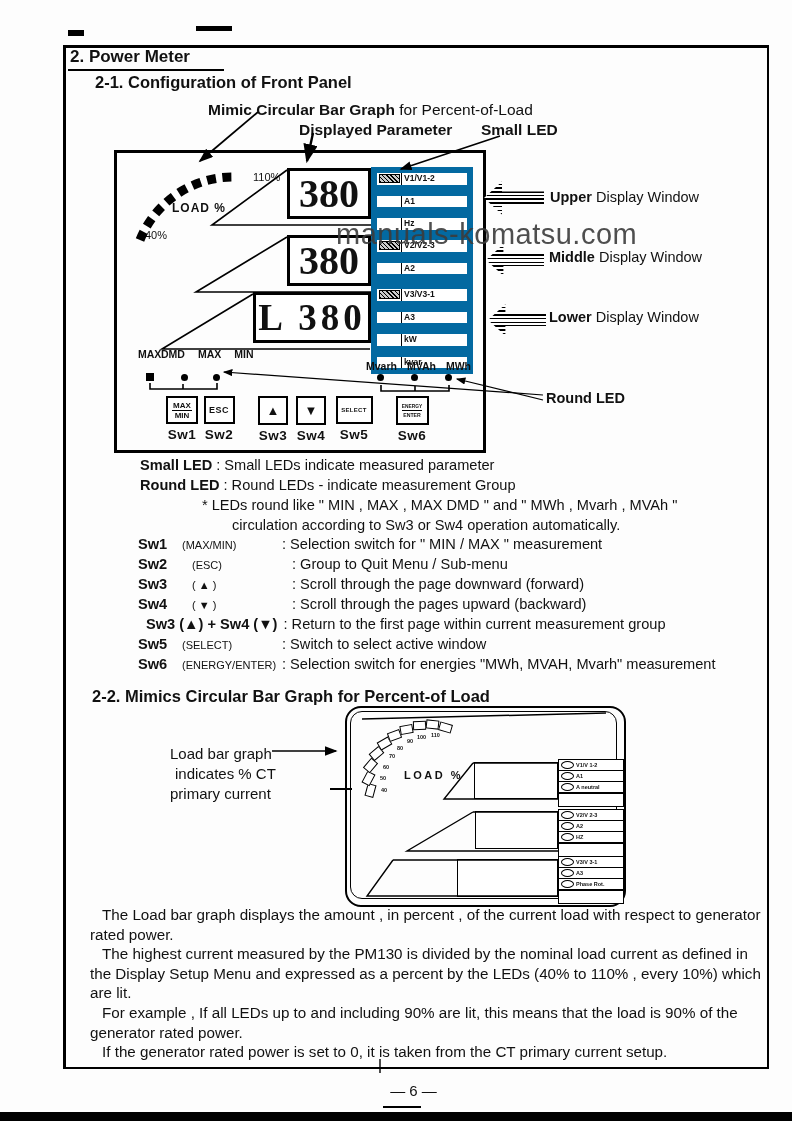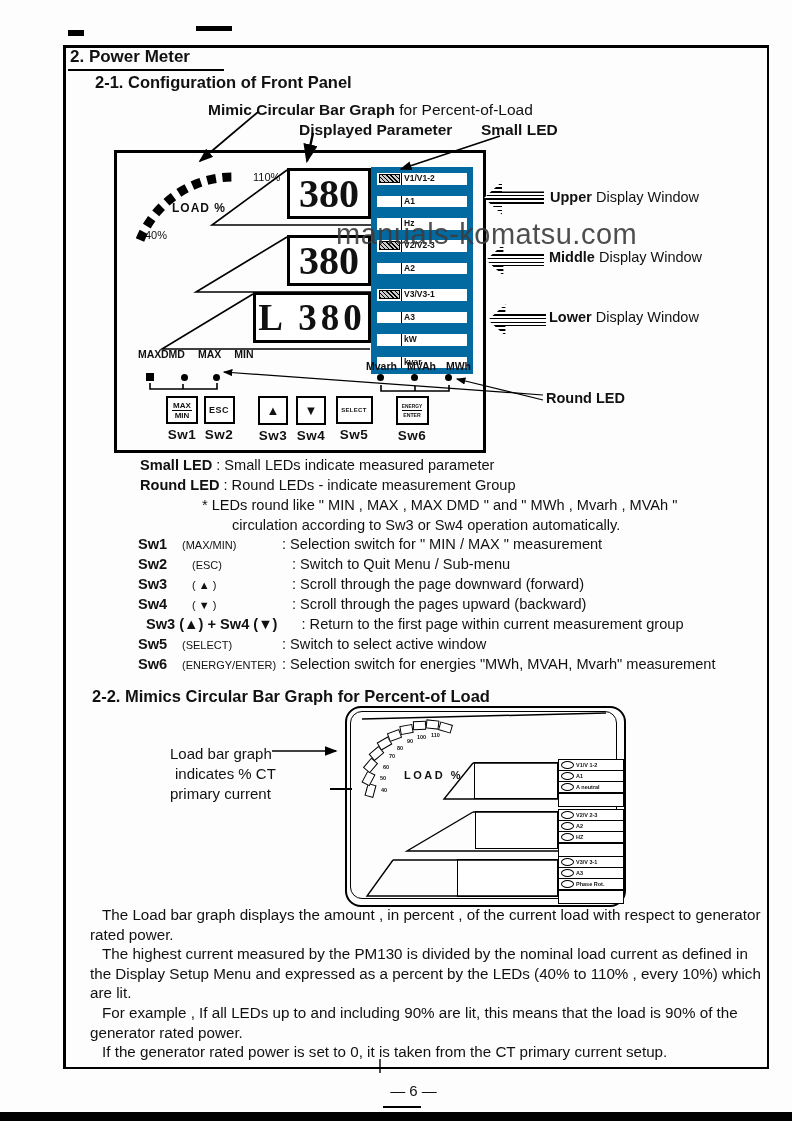--- a/index.html
+++ b/index.html
@@ -43,21 +43,21 @@
   .btn-sel{font-size:6px;font-weight:bold;letter-spacing:0.3px;}
   .btn6a{font-size:4.8px;font-weight:bold;border-bottom:1px solid #000;line-height:7px;}
   .btn6b{font-size:5.2px;font-weight:bold;line-height:8px;}
   .sw-lbl{font-weight:bold;font-size:13.5px;text-align:center;margin-top:3px;letter-spacing:0.5px;}
   
   .legend{left:140px;top:455px;font-size:14.6px;line-height:20px;width:630px;}
   .swlist{left:138px;top:534px;font-size:14.6px;line-height:20px;width:640px;}
   .sw-row{display:flex;align-items:baseline;height:20px;white-space:nowrap;}
   .sw-name{font-weight:bold;min-width:44px;}
   .sw-key{min-width:100px;font-size:11px;}
-  .sw-row.wide .sw-name{min-width:0;margin-right:24px;}
+  .sw-row.wide .sw-name{min-width:0;margin-right:6px;}
   .sw-row.wide{padding-left:8px;}
   .sw-desc{white-space:nowrap;}
   
   .panel2o{left:345px;top:706px;width:277px;height:197px;border:2px solid #000;border-radius:16px;background:#fdfdfd;}
   .panel2i{left:350px;top:711px;width:265px;height:186px;border:1.5px solid #000;border-radius:12px;}
   .tick{width:13px;height:9px;border:1.5px solid #000;background:#fff;box-sizing:border-box;}
   .scale-num{font-size:5.5px;font-weight:bold;line-height:6px;}
   .disp2{border:1.5px solid #000;background:#fff;}
   .lrow{left:558px;width:64px;height:10px;border:1px solid #000;background:#fff;display:flex;align-items:center;box-sizing:content-box;}
   .ldot{width:11px;height:6px;border:1px solid #000;border-radius:50%;margin:0 2px 0 2px;flex:none;}
@@ -245,21 +245,21 @@
 
   <div class="abs swlist">
     <div class="sw-row">
         <span class="sw-name">Sw1</span>
         <span class="sw-key">(MAX/MIN)</span>
         <span class="sw-desc">: Selection switch for " MIN / MAX " measurement</span>
       </div>
     <div class="sw-row">
         <span class="sw-name">Sw2</span>
         <span class="sw-key" style="padding-left:10px;">(ESC)</span>
-        <span class="sw-desc">: Switch to Quit Menu / Sub-menu</span>
+        <span class="sw-desc">: Group to Quit Menu / Sub-menu</span>
       </div>
     <div class="sw-row">
         <span class="sw-name">Sw3</span>
         <span class="sw-key" style="padding-left:10px;">( ▲ )</span>
         <span class="sw-desc">:  Scroll through the page downward (forward)</span>
       </div>
     <div class="sw-row">
         <span class="sw-name">Sw4</span>
         <span class="sw-key" style="padding-left:10px;">( ▼ )</span>
         <span class="sw-desc">: Scroll through the pages upward (backward)</span>

